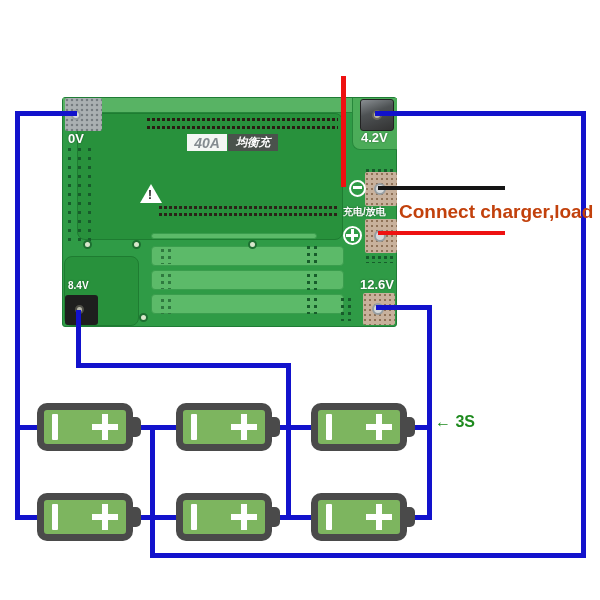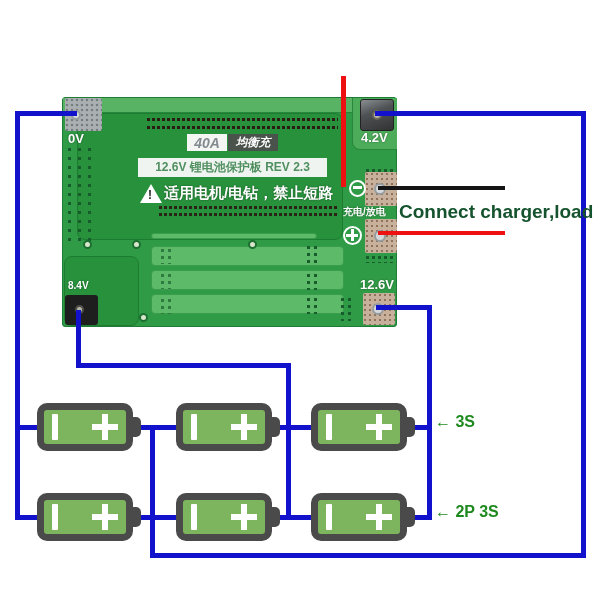--- a/index.html
+++ b/index.html
@@ -73,21 +73,21 @@
        background:#4a4a4a;border-radius:0 5px 5px 0;}
   .bat-minus{position:absolute;left:8px;top:50%;transform:translateY(-50%);width:6px;height:26px;
              background:#fff;border-radius:1px;}
   .bat-plus{position:absolute;right:8px;top:50%;transform:translateY(-50%);width:26px;height:26px;}
   .bat-plus::before{content:"";position:absolute;left:0;top:10px;width:26px;height:6px;background:#fff;}
   .bat-plus::after{content:"";position:absolute;left:10px;top:0;width:6px;height:26px;background:#fff;}
 
   
   .ann{position:absolute;font-weight:bold;white-space:nowrap;z-index:4;}
   .ann-green{color:#15a015;font-size:19px;}
-  .ann-blue{color:#14532d;font-size:19px;}
+  .ann-blue{color:#c2410c;font-size:19px;}
   .ann-pack{color:#1e8a1e;font-size:16px;}
 </style>
 </head>
 <body>
 
 <div class="canvas">
 
   <div class="board">
     <div class="topstrip"></div>
     <div class="ptr"></div>
@@ -129,24 +129,22 @@
     <div class="hole" style="left:309px;top:205px;width:12px;height:12px"></div>
     <div class="pad-black" style="left:2px;top:197px;width:33px;height:30px"></div>
     <div class="hole" style="left:12px;top:207px;width:9px;height:9px;background:#b6b6a8;border-color:#505048"></div>
 
     <div class="btext" style="left:5px;top:33px;font-size:13px">0V</div>
     <div class="btext" style="left:298px;top:32px;font-size:13px">4.2V</div>
     <div class="btext" style="left:5px;top:182px;font-size:10px">8.4V</div>
     <div class="btext" style="left:297px;top:179px;font-size:13px">12.6V</div>
     <div class="box40a">40A</div>
     <div class="boxbal">均衡充</div>
-    <div class="boxtitle">12.6V 锂电池保护板 REV 2.3</div>
     <div class="warn-tri"></div>
     <div class="warn-excl">!</div>
-    <div class="btext" style="left:101px;top:86px;font-size:15px">适用电机/电钻，禁止短路</div>
     <div class="btext" style="left:280px;top:107px;font-size:10px">充电/放电</div>
     <div class="term term-minus"></div>
     <div class="term term-plus"></div>
   </div>
 
   <div class="w wh" style="left:15px;top:111px;width:62px"></div>
   <div class="w wv" style="left:15px;top:111px;height:409px"></div>
 
   <div class="w wh" style="left:375px;top:111px;width:211px"></div>
   <div class="w wv" style="left:581px;top:111px;height:447px"></div>
@@ -200,15 +198,14 @@
     <div class="nub"></div>
   </div>
   <div class="battery" style="left:311px;top:493px">
     <div class="bat-minus"></div>
     <div class="bat-plus"></div>
     <div class="nub"></div>
   </div>
 
   <div class="ann ann-blue" style="left:399px;top:201px">Connect charger,load</div>
   <div class="ann ann-pack" style="left:435px;top:413px">← 3S</div>
-  <div class="ann ann-pack" style="left:435px;top:503px">← 2P 3S</div>
 
 </div>
 
 </body></html>

